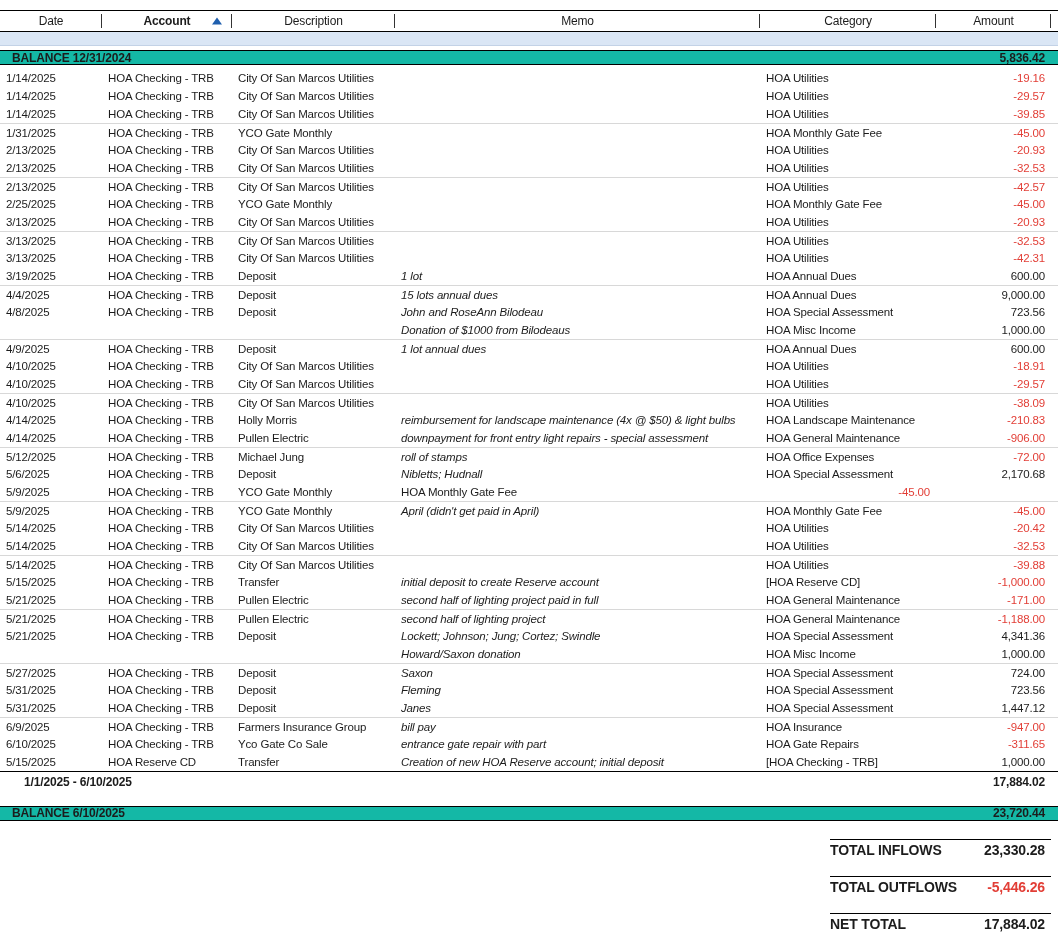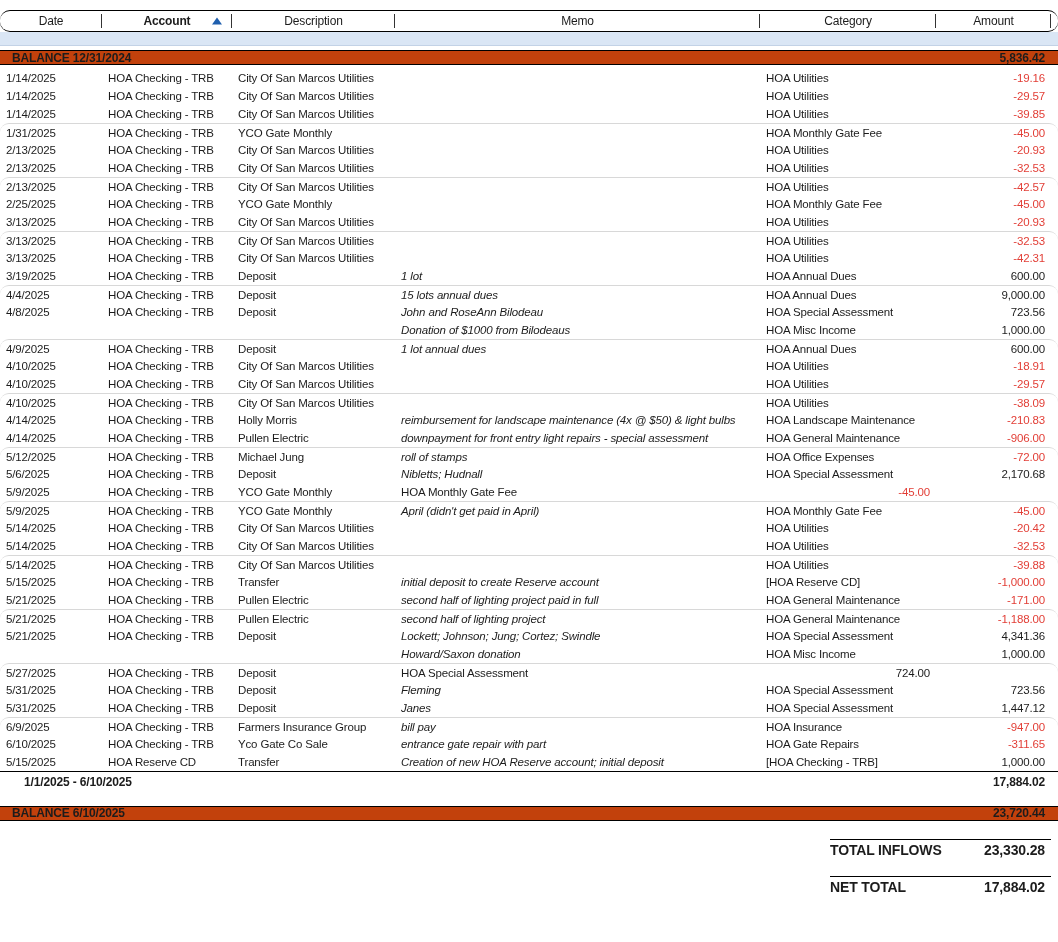--- a/index.html
+++ b/index.html
@@ -5,21 +5,21 @@
 <style>
   html,body{margin:0;padding:0;background:#fff;}
   body{
     width:1058px;height:942px;position:relative;
     font-family:"Liberation Sans", sans-serif;
     font-size:11.5px;color:#1c1c1c;letter-spacing:-0.15px;
   }
   .report{padding-top:10px;}
 
   
-  .grid{display:grid;grid-template-columns:102px 130px 163px 365px 176px 115px;border-radius:10px;}
+  .grid{display:grid;grid-template-columns:102px 130px 163px 365px 176px 115px;}
   .header-row{
     border-top:1px solid #000;border-bottom:1px solid #000;
     height:20px;align-items:center;font-size:12px;
   }
   .hcell{position:relative;text-align:center;height:100%;display:flex;align-items:center;justify-content:center;}
   .hcell::after{
     content:"";position:absolute;right:0;top:3px;bottom:3px;width:1px;background:#333;
   }
   .hcell.sorted{font-weight:bold;}
   .sort-arrow{
@@ -28,21 +28,21 @@
     border-bottom:7px solid #1f5fae;
   }
 
   
   .selected-row{height:13px;background:#dae6f5;border-bottom:1px solid #c3d2e6;}
   .spacer4{height:4px;}
 
   
   .balance-row{
     display:flex;justify-content:space-between;align-items:center;
-    background:#c2410c;border-top:1px solid #000;border-bottom:1px solid #000;
+    background:#14b8a6;border-top:1px solid #000;border-bottom:1px solid #000;
     height:13px;font-weight:bold;font-size:12px;
   }
   .balance-row .blabel{padding-left:12px;}
   .balance-row .bamount{padding-right:13px;}
 
   
   .rows{margin-top:4px;}
   .trow{height:18px;align-items:center;}
   .trow.sep{border-top:1px solid #d8d8d8;height:17px;}
   .cell{white-space:nowrap;}
@@ -359,20 +359,21 @@
         <div class="cell account"></div>
         <div class="cell description"></div>
         <div class="cell memo">Howard/Saxon donation</div>
         <div class="cell category">HOA Misc Income</div>
         <div class="cell amount">1,000.00</div>
       </div>
       <div class="grid trow sep">
         <div class="cell date">5/27/2025</div>
         <div class="cell account">HOA Checking - TRB</div>
         <div class="cell description">Deposit</div>
+        <div class="cell memo">Saxon</div>
         <div class="cell category">HOA Special Assessment</div>
         <div class="cell amount">724.00</div>
       </div>
       <div class="grid trow">
         <div class="cell date">5/31/2025</div>
         <div class="cell account">HOA Checking - TRB</div>
         <div class="cell description">Deposit</div>
         <div class="cell memo">Fleming</div>
         <div class="cell category">HOA Special Assessment</div>
         <div class="cell amount">723.56</div>
@@ -420,18 +421,22 @@
     <span class="blabel">BALANCE 6/10/2025</span>
     <span class="bamount">23,720.44</span>
   </div>
 
   <div class="summary">
     <div class="summary-row">
       <span class="slabel">TOTAL INFLOWS</span>
       <span class="svalue">23,330.28</span>
     </div>
     <div class="summary-row">
+      <span class="slabel">TOTAL OUTFLOWS</span>
+      <span class="svalue neg">-5,446.26</span>
+    </div>
+    <div class="summary-row">
       <span class="slabel">NET TOTAL</span>
       <span class="svalue">17,884.02</span>
     </div>
   </div>
 
 </div>
 
 </body></html>

